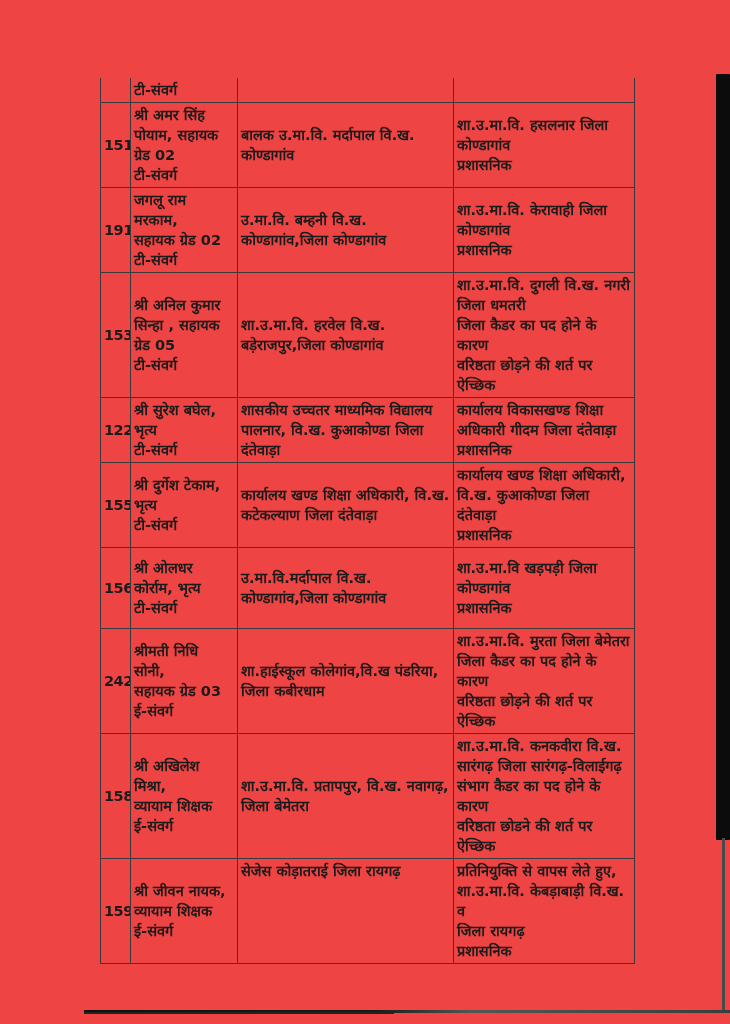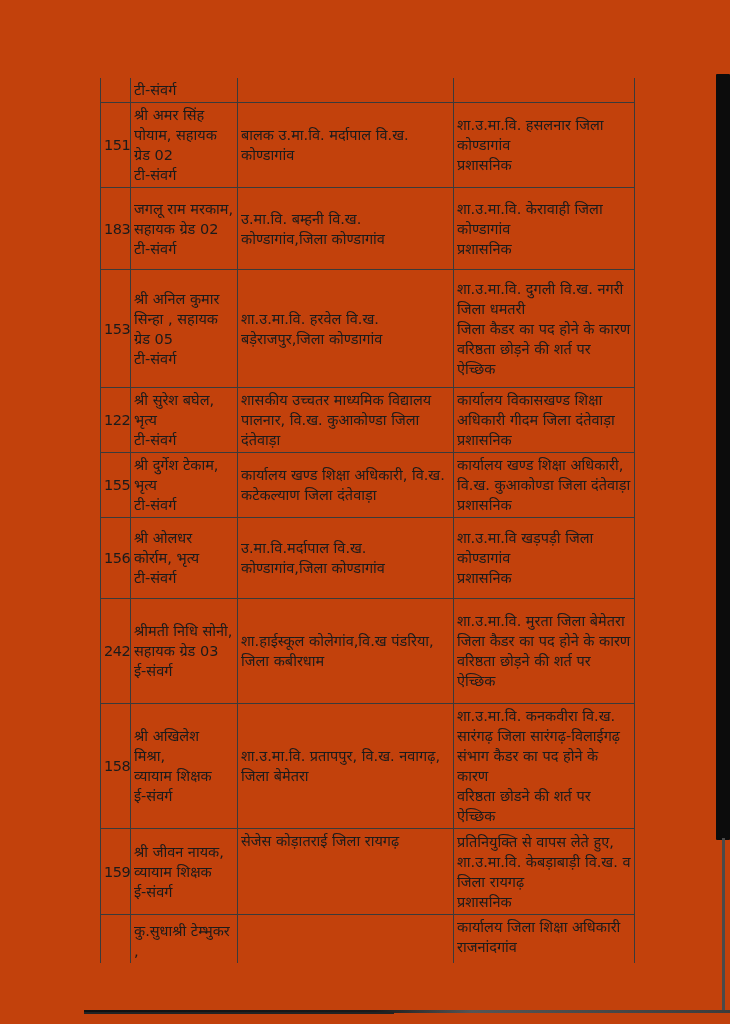--- a/index.html
+++ b/index.html
@@ -7,23 +7,24 @@
     padding: 0;
     width: 730px;
     height: 1024px;
     overflow: hidden;
     background: #ffffff;
   }
   .page {
     position: relative;
     width: 730px;
     height: 1024px;
-    background: #c2410c;
+    background: #ef4444;
     font-family: "DejaVu Sans", sans-serif;
     color: #1c1c1c;
+    font-weight: bold;
   }
   table.doc-table {
     position: absolute;
     left: 100px;
     top: 78px;
     width: 534px;
     border-collapse: collapse;
     table-layout: fixed;
   }
   table.doc-table td {
@@ -114,21 +115,21 @@
 पोयाम, सहायक
 ग्रेड 02
 टी-संवर्ग</td>
         <td class="c-school">बालक उ.मा.वि. मर्दापाल वि.ख.
 कोण्डागांव</td>
         <td class="c-remarks">शा.उ.मा.वि. हसलनार जिला
 कोण्डागांव
 प्रशासनिक</td>
       </tr>
       <tr style="height:82px">
-        <td class="c-sr">183</td>
+        <td class="c-sr">191</td>
         <td class="c-name">जगलू राम मरकाम,
 सहायक ग्रेड 02
 टी-संवर्ग</td>
         <td class="c-school">उ.मा.वि. बम्हनी वि.ख.
 कोण्डागांव,जिला कोण्डागांव</td>
         <td class="c-remarks">शा.उ.मा.वि. केरावाही जिला
 कोण्डागांव
 प्रशासनिक</td>
       </tr>
       <tr style="height:118px">
@@ -208,27 +209,20 @@
         <td class="c-sr">159</td>
         <td class="c-name">श्री जीवन नायक,
 व्यायाम शिक्षक
 ई-संवर्ग</td>
         <td class="c-school va-t">सेजेस कोड़ातराई जिला रायगढ़</td>
         <td class="c-remarks">प्रतिनियुक्ति से वापस लेते हुए,
 शा.उ.मा.वि. केबड़ाबाड़ी वि.ख. व
 जिला रायगढ़
 प्रशासनिक</td>
       </tr>
-      <tr class="row-cut-bottom" style="height:48px">
-        <td class="c-sr"></td>
-        <td class="c-name va-b">कु.सुधाश्री टेम्भुकर ,</td>
-        <td class="c-school"></td>
-        <td class="c-remarks va-t">कार्यालय जिला शिक्षा अधिकारी
-राजनांदगांव</td>
-      </tr>
     </tbody>
   </table>
 
   <div class="scan-band"></div>
   <div class="scan-line-v"></div>
   <div class="scan-line-h"></div>
   <div class="scan-line-h-thick"></div>
 
 </div>
 

